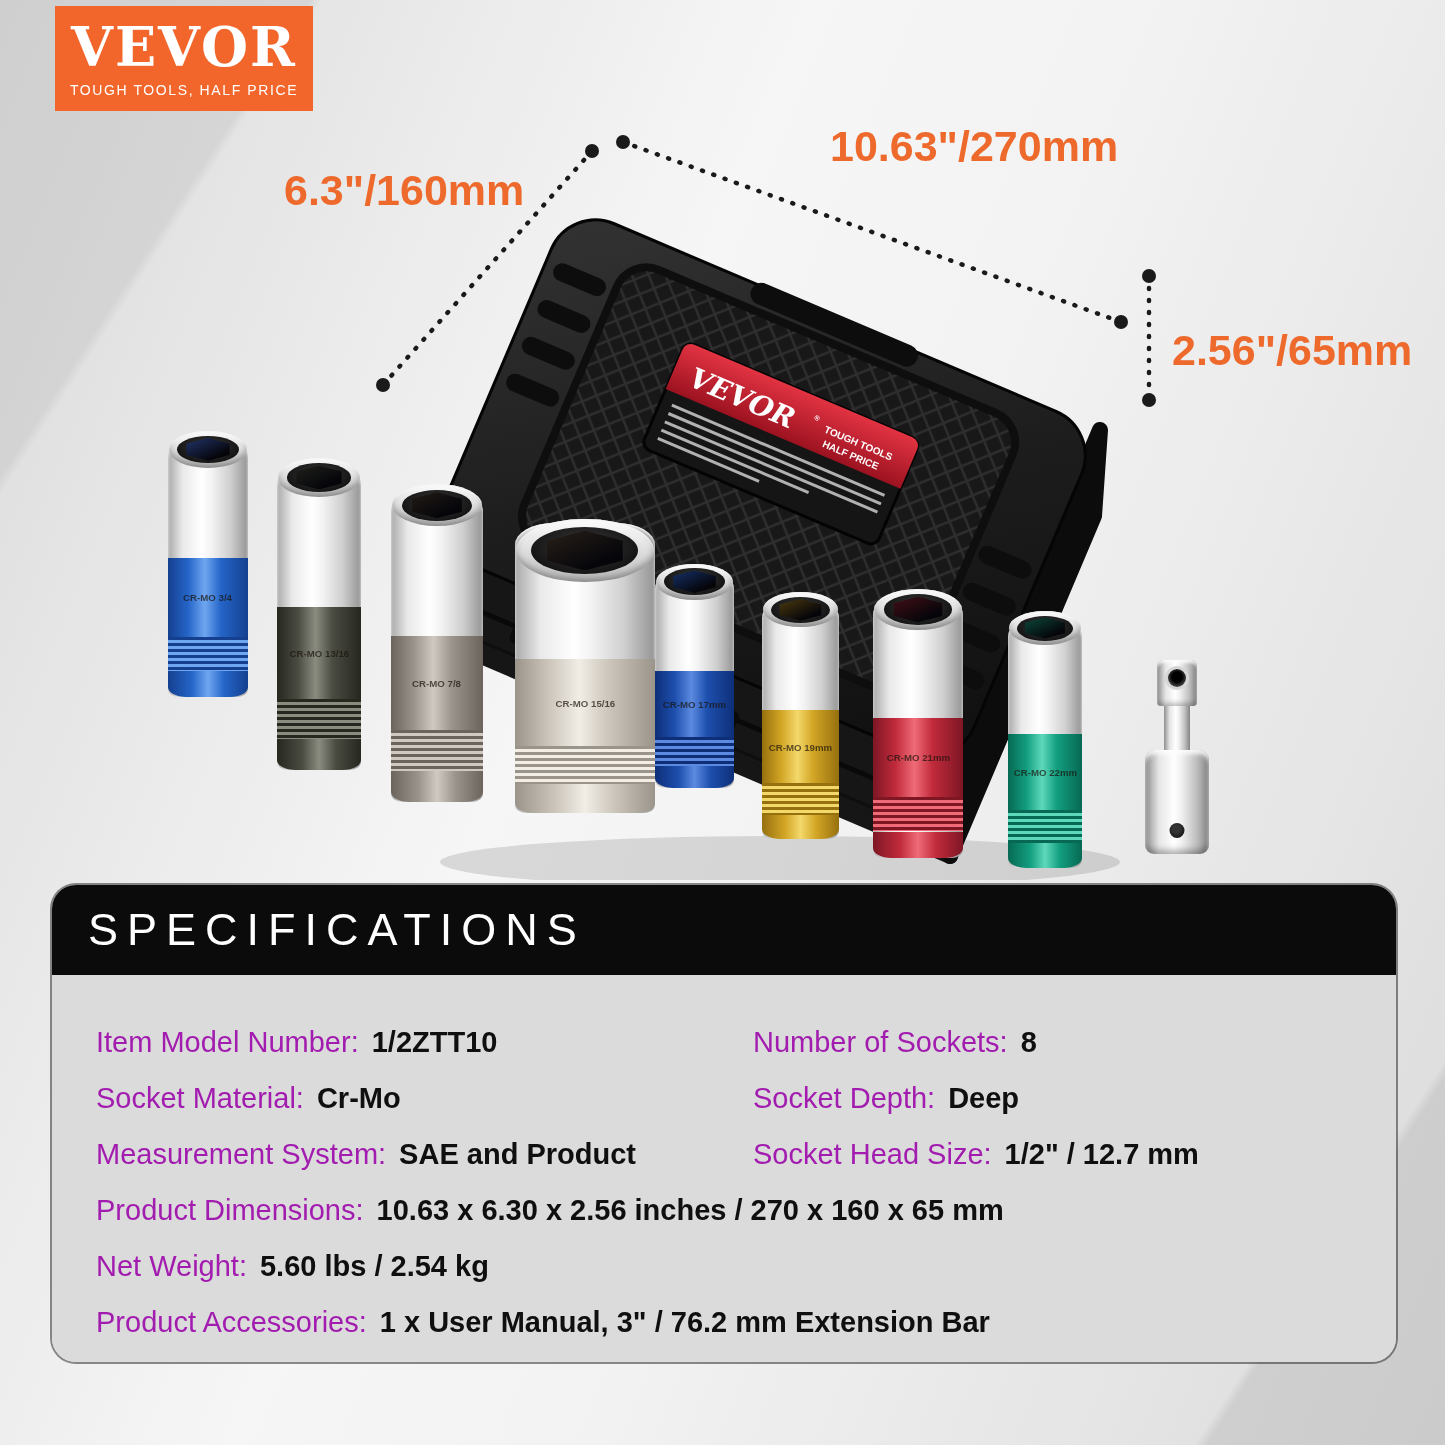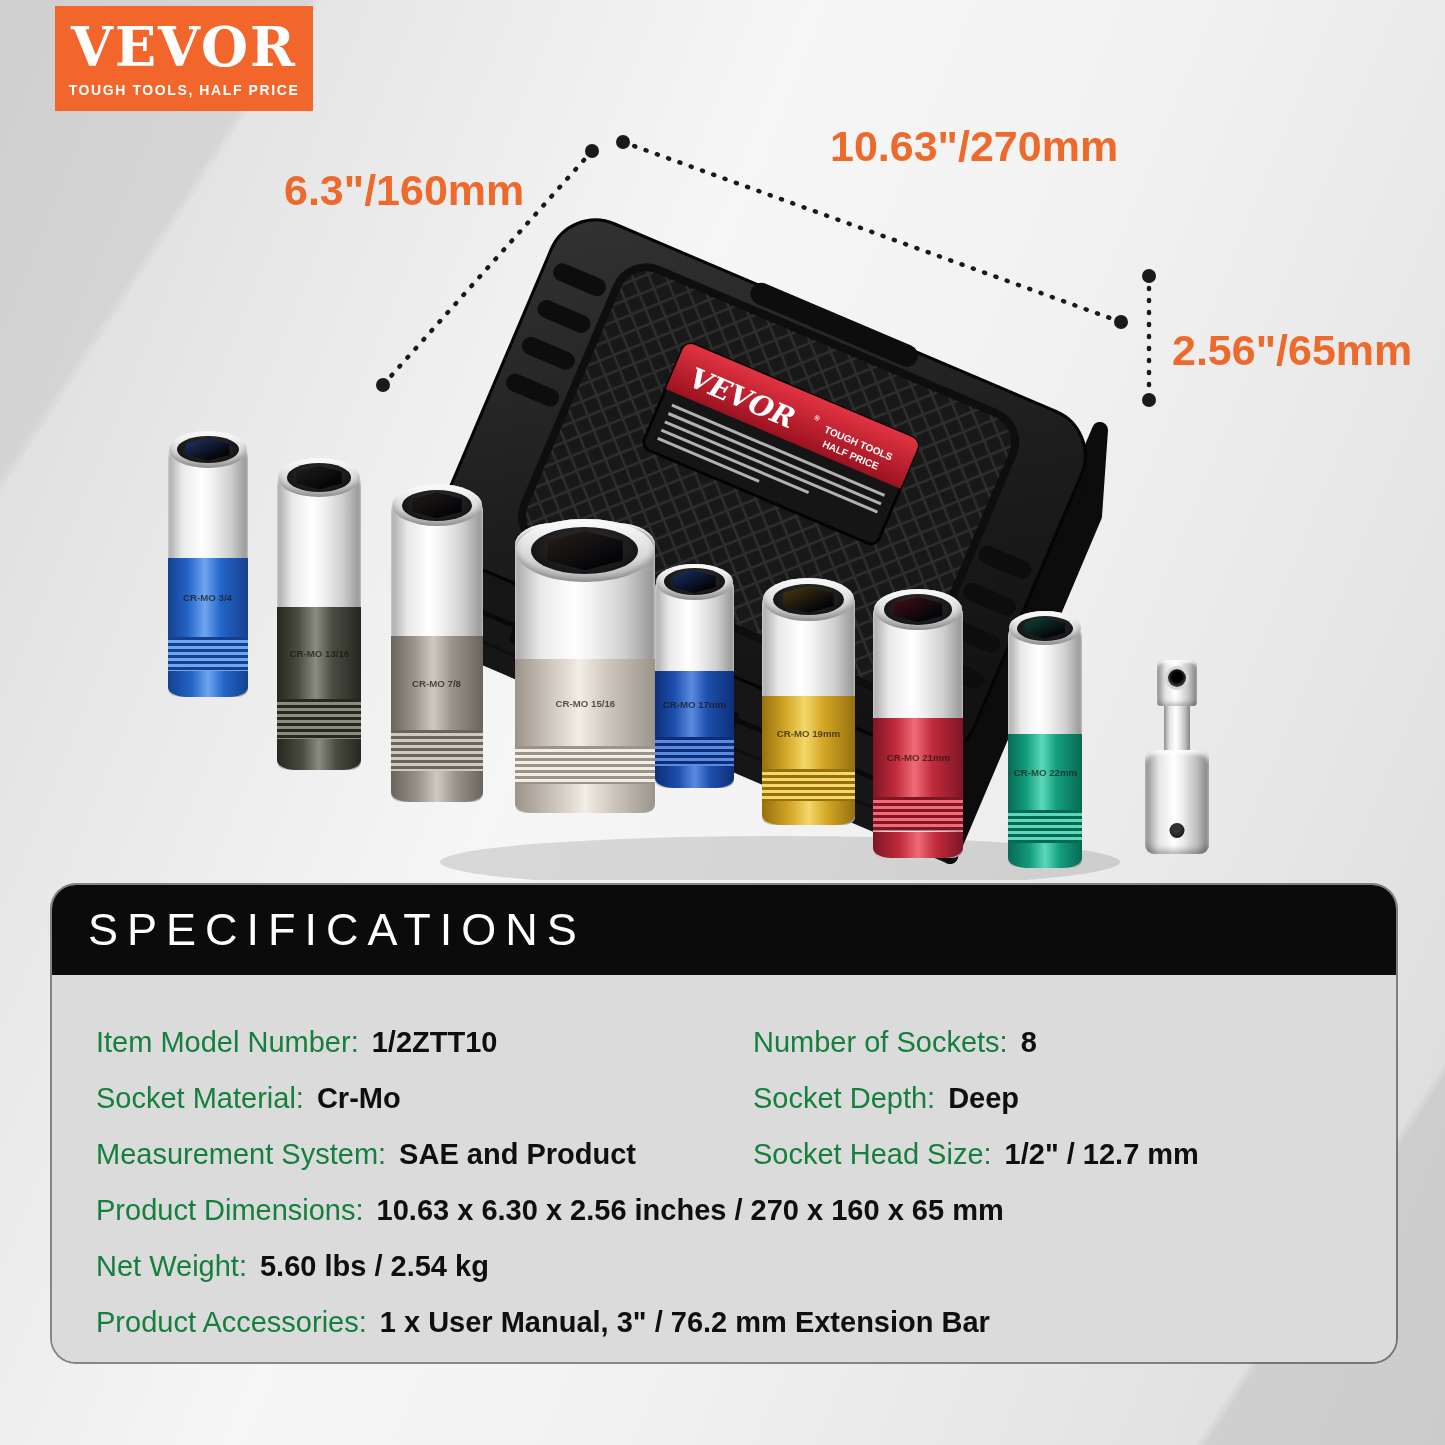--- a/index.html
+++ b/index.html
@@ -10,21 +10,21 @@
       linear-gradient(123deg, rgba(190,190,190,.38) 0%, rgba(190,190,190,.38) 13%, rgba(255,255,255,0) 13.5%),
       linear-gradient(303deg, rgba(185,185,185,.45) 0%, rgba(185,185,185,.45) 10%, rgba(255,255,255,0) 10.5%),
       linear-gradient(112deg,#d9d9d9 0%,#e7e7e7 18%,#f6f6f6 40%,#f2f2f2 58%,#e5e5e5 82%,#dadada 100%);
   }
   #stage{position:absolute;inset:0;}
 
   
   .logo{position:absolute;left:55px;top:6px;width:258px;height:105px;background:#f2662b;
         display:flex;flex-direction:column;align-items:center;justify-content:center;z-index:8;}
   .logo .brand{color:#fff;font-family:"DejaVu Serif",serif;font-weight:bold;font-size:54px;line-height:54px;letter-spacing:2px;}
-  .logo .tagline{color:#fff;font-size:14px;font-weight:bold;letter-spacing:1.6px;margin-top:8px;}
+  .logo .tagline{color:#fff;font-size:14px;font-weight:normal;letter-spacing:1.6px;margin-top:8px;}
 
   
   .dim{position:absolute;color:#ee6a2c;font-weight:bold;font-size:43px;z-index:4;white-space:nowrap;}
   .dim.len{left:830px;top:122px;}
   .dim.dep{left:284px;top:166px;}
   .dim.hgt{left:1172px;top:326px;}
 
   
   .case-svg{position:absolute;left:380px;top:160px;width:790px;height:720px;z-index:1;}
   .lines-svg{position:absolute;inset:0;width:1445px;height:1445px;z-index:3;pointer-events:none;}
@@ -67,21 +67,21 @@
 
   
   .spec-panel{position:absolute;left:52px;top:885px;width:1344px;height:477px;border-radius:24px;
               overflow:hidden;z-index:5;box-shadow:0 0 0 2px rgba(45,45,45,.55);}
   .spec-header{height:90px;background:#0b0b0b;display:flex;align-items:center;}
   .spec-header span{color:#ffffff;font-size:45px;letter-spacing:9px;padding-left:36px;}
   .spec-body{height:387px;background:#dbdbdb;box-sizing:border-box;padding:52px 44px 0 44px;}
   .spec-row{display:grid;grid-template-columns:657px 1fr;margin-bottom:21px;line-height:31px;}
   .spec-row.full{grid-template-columns:1fr;}
   .spec-item{white-space:nowrap;}
-  .lab{color:#15803d;font-size:29px;}
+  .lab{color:#a21caf;font-size:29px;}
   .val{color:#0f0f0f;font-size:29px;font-weight:bold;margin-left:13px;}
 </style>
 </head>
 <body>
 
 <div id="stage">
 
   <div class="logo">
     <div class="brand">VEVOR</div>
     <div class="tagline">TOUGH TOOLS, HALF PRICE</div>
@@ -228,21 +228,21 @@
         <span class="s-label">CR-MO 17mm</span>
       </div>
     <div class="s-rim"></div>
     <div class="s-base"></div>
     <div class="s-top">
         <div class="s-hole">
           <div class="s-hex"></div>
         </div>
       </div>
   </div>
-  <div class="socket" style="left: 762px; top: 582px; width: 77px; height: 243px; padding-left: 16px; --band: #d3a626; --bandDark: #96700e; --bandLight: #f3d86a; --tint: #4f3d0e;">
+  <div class="socket" style="left: 762px; top: 596px; width: 77px; height: 243px; --band: #d3a626; --bandDark: #96700e; --bandLight: #f3d86a; --tint: #4f3d0e;">
     <div class="s-body"></div>
     <div class="s-band">
         <span class="s-label">CR-MO 19mm</span>
       </div>
     <div class="s-rim"></div>
     <div class="s-base"></div>
     <div class="s-top">
         <div class="s-hole">
           <div class="s-hex"></div>
         </div>

